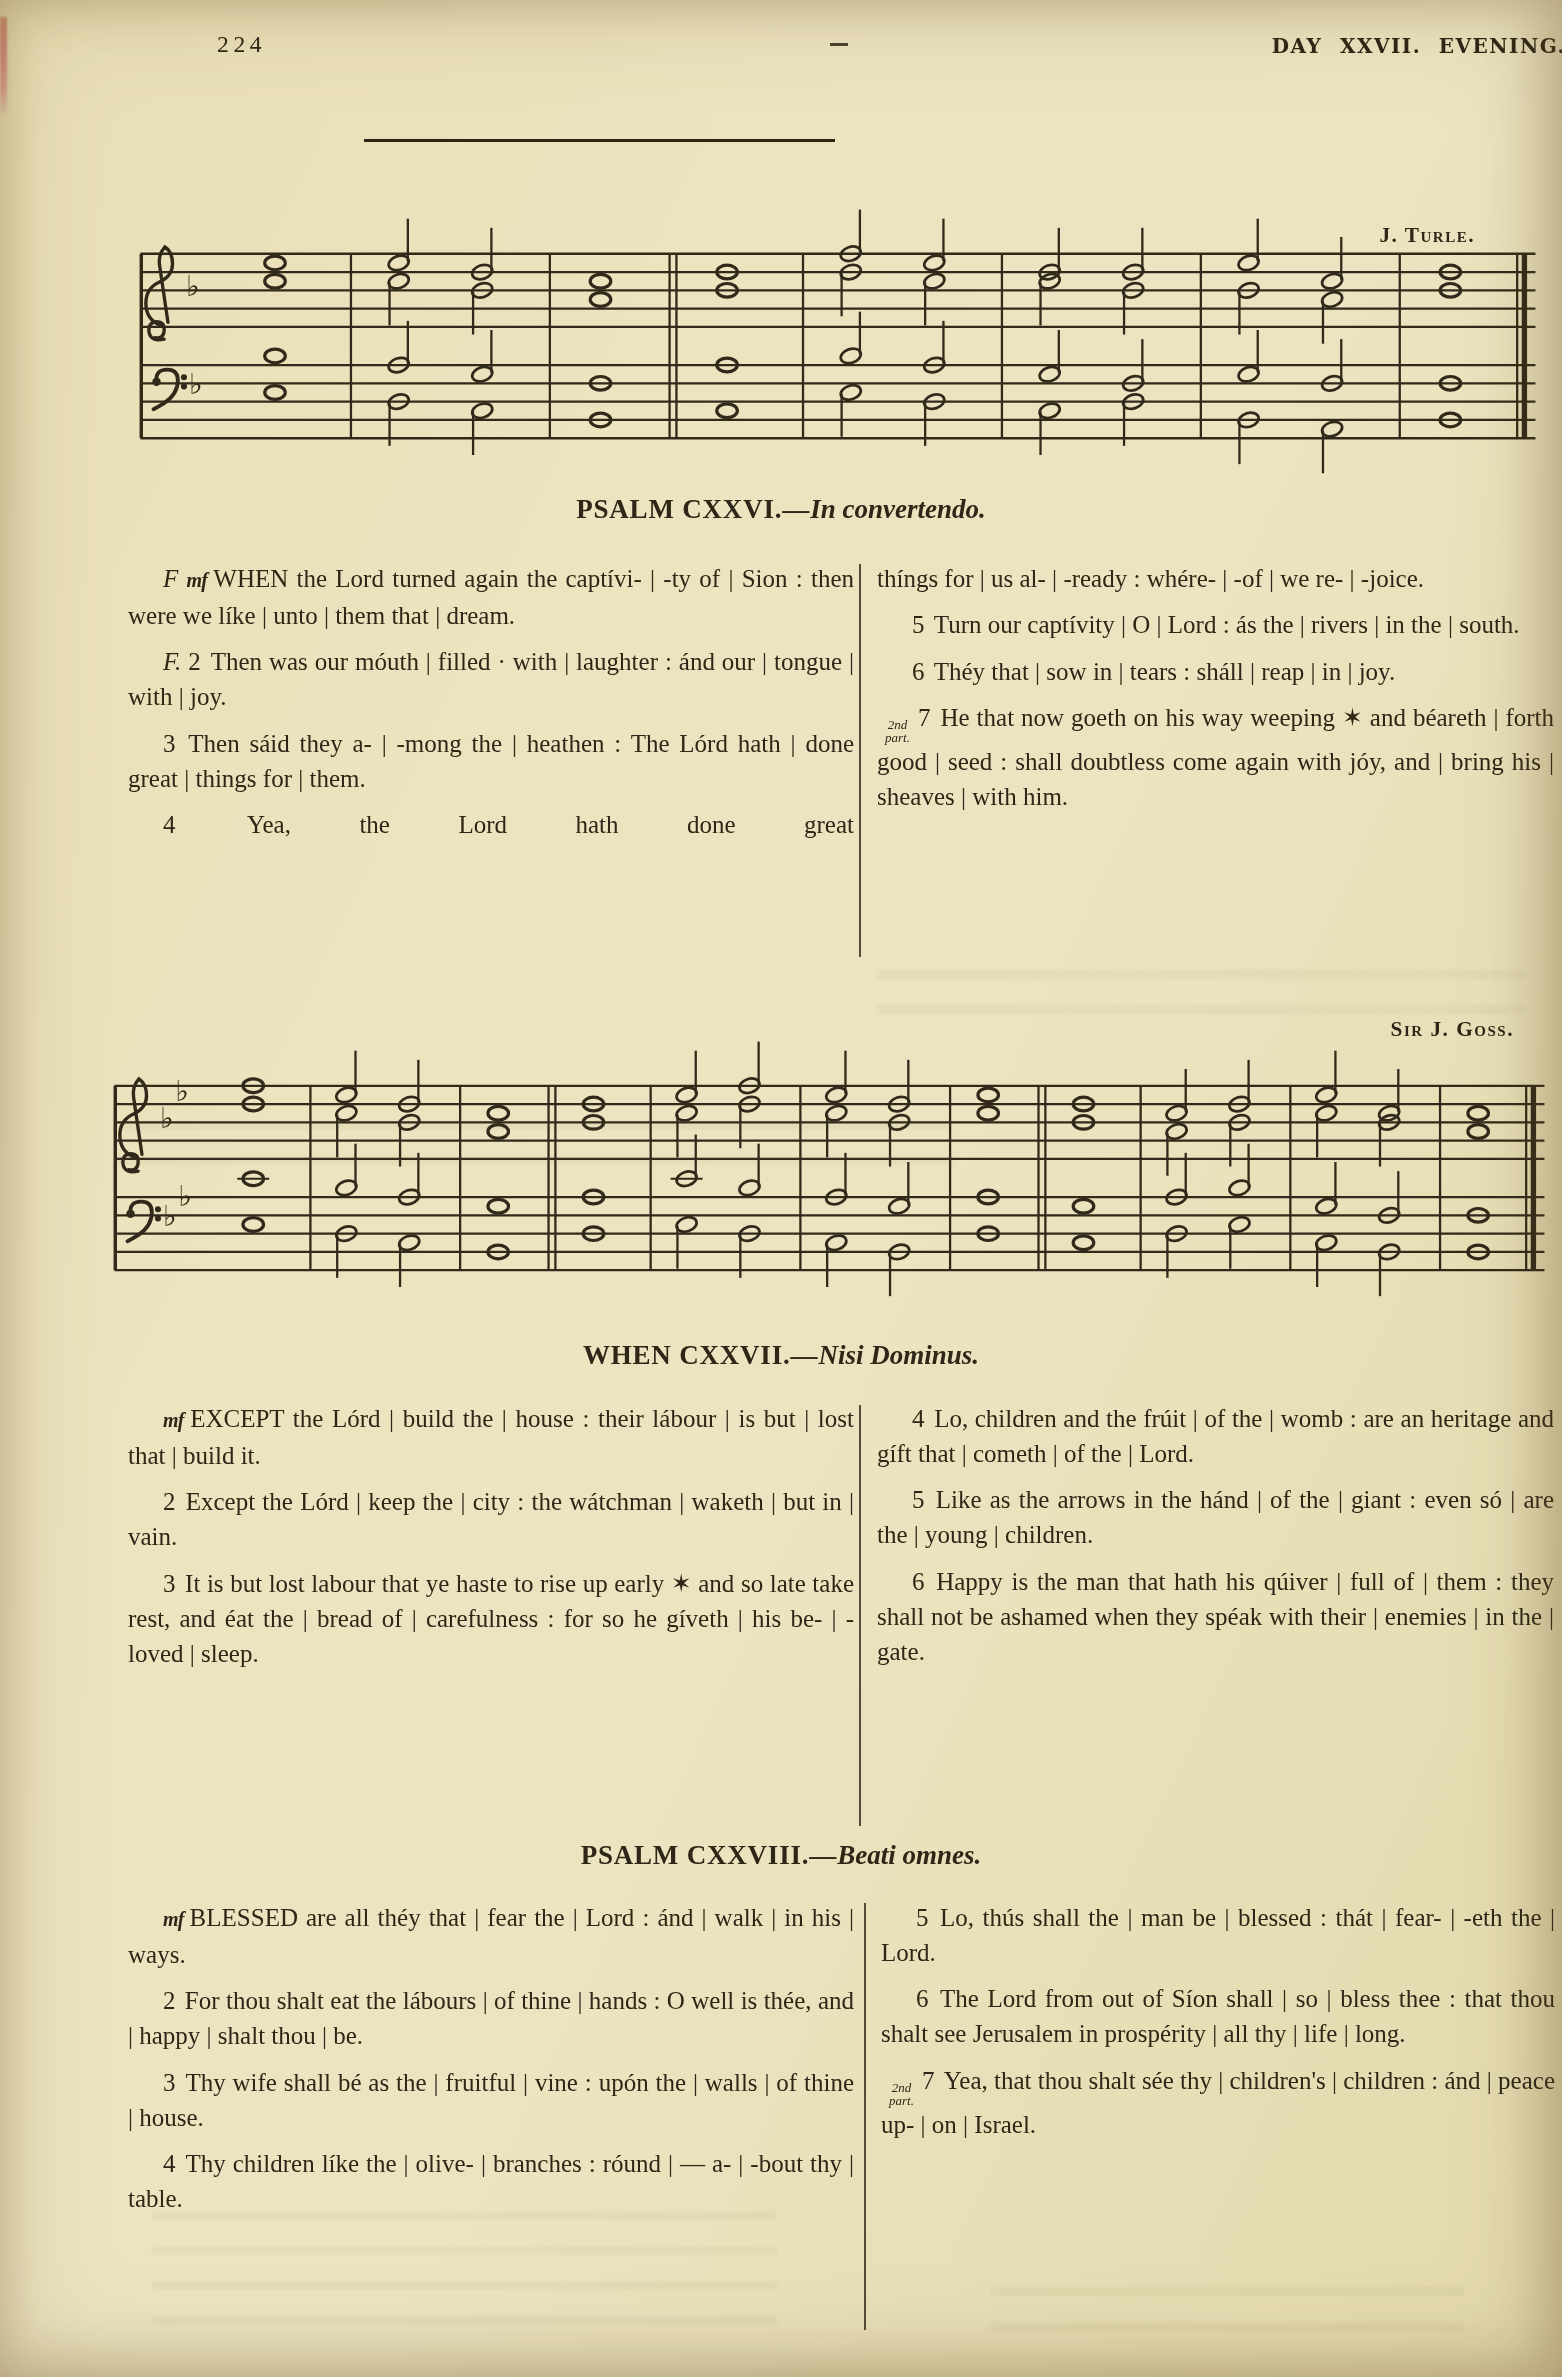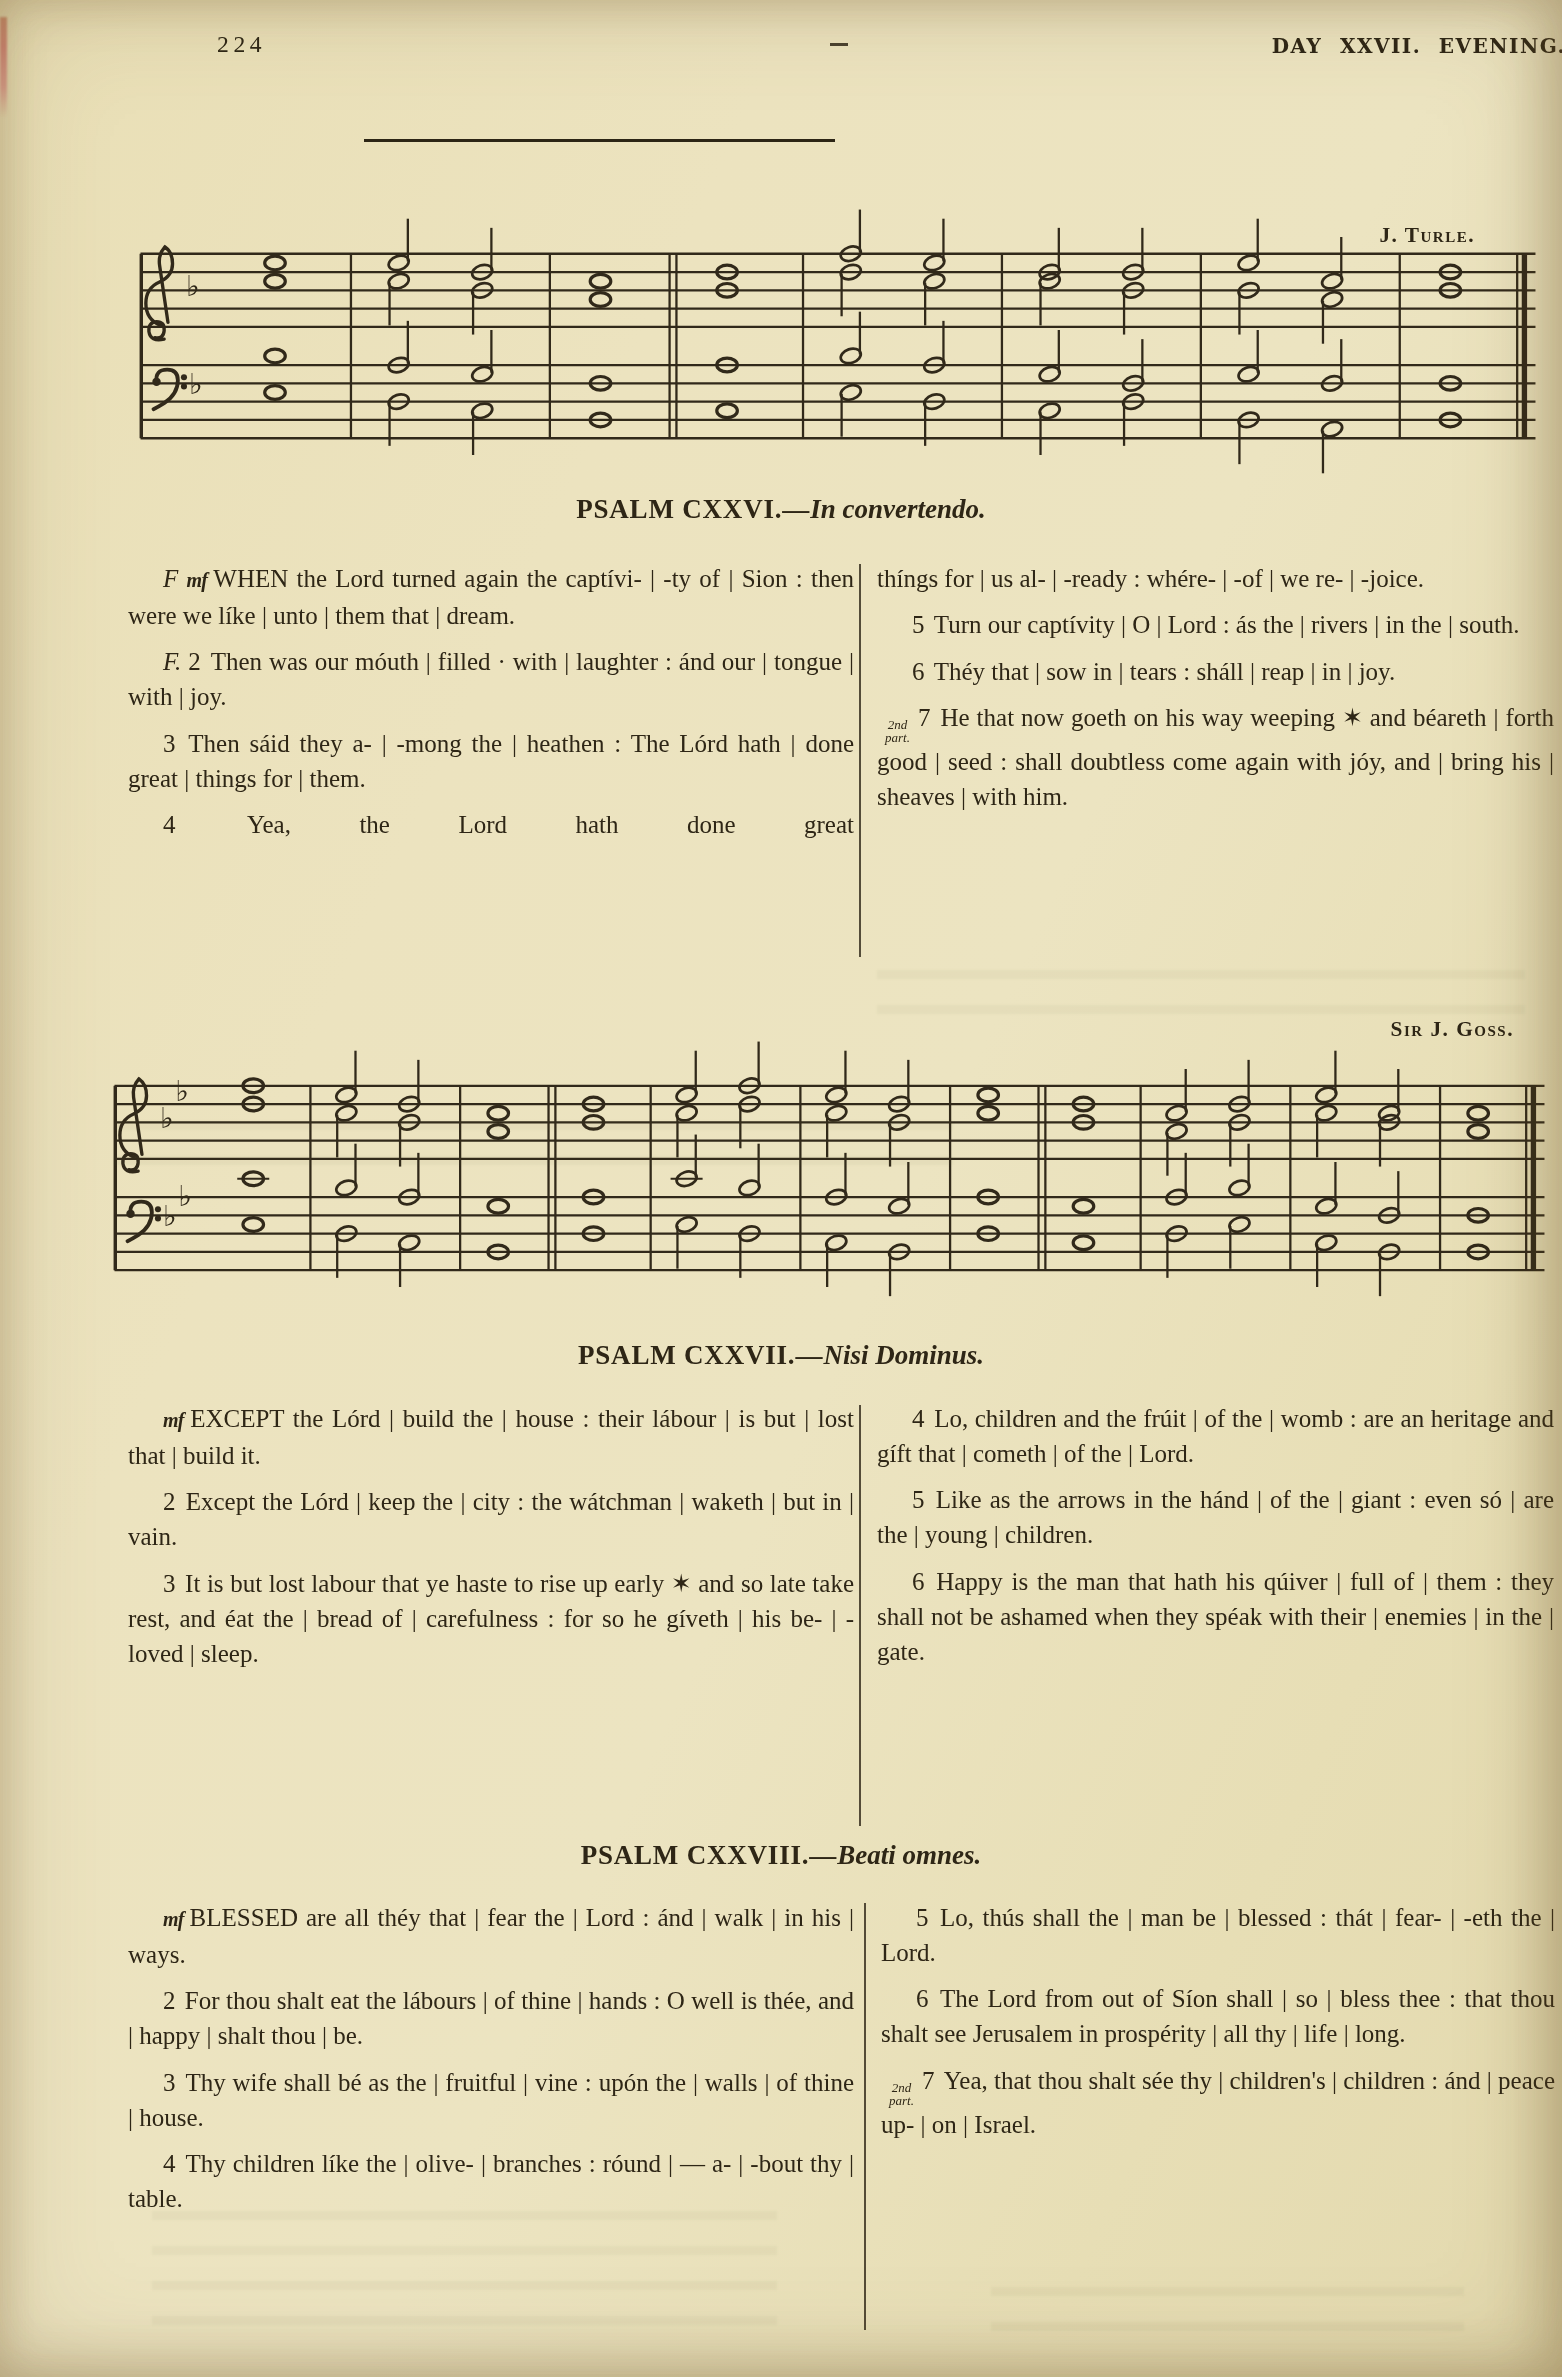--- a/index.html
+++ b/index.html
@@ -337,21 +337,21 @@
       <line x1="1741.010309278351" y1="44" x2="1741.010309278351" y2="286" stroke="#31291a" stroke-width="3"></line>
       <ellipse cx="1791.0061855670108" cy="104" rx="13.5" ry="9" fill="none" stroke="#31291a" stroke-width="4.2"></ellipse>
       <ellipse cx="1791.0061855670108" cy="80" rx="13.5" ry="9" fill="none" stroke="#31291a" stroke-width="4.2"></ellipse>
       <ellipse cx="1791.0061855670108" cy="262" rx="13.5" ry="9" fill="none" stroke="#31291a" stroke-width="4.2"></ellipse>
       <ellipse cx="1791.0061855670108" cy="214" rx="13.5" ry="9" fill="none" stroke="#31291a" stroke-width="4.2"></ellipse>
       <line x1="1854.0000000000007" y1="44" x2="1854.0000000000007" y2="286" stroke="#31291a" stroke-width="3"></line>
       <rect x="1860.0000000000007" y="44" width="7" height="242" fill="#31291a"></rect>
     </svg>
 
   <div class="psalm-heading h127">
-    <span class="pname">PSALM CXXVII.</span><span class="psep">—</span><span class="platin">Nisi Dominus.</span>
+    <span class="pname">WHEN CXXVII.</span><span class="psep">—</span><span class="platin">Nisi Dominus.</span>
   </div>
   <div class="col" id="p127L" style="left:128px;top:1401px;width:726px">
       <p class="verse"><span class="lead-mf">mf </span><span>EXCEPT the Lórd | build the | house : their lábour | is but | lost that | build it.</span></p>
       <p class="verse"><span class="vnum">2 </span><span>Except the Lórd | keep the | city : the wátchman | waketh | but in | vain.</span></p>
       <p class="verse"><span class="vnum">3 </span><span>It is but lost labour that ye haste to rise up early ✶ and so late take rest, and éat the | bread of | carefulness : for so he gíveth | his be- | -loved | sleep.</span></p>
     </div>
   <div class="divider" style="left:859px;top:1405px;height:421px"></div>
   <div class="col" id="p127R" style="left:877px;top:1401px;width:677px">
       <p class="verse"><span class="vnum">4 </span><span>Lo, children and the frúit | of the | womb : are an heritage and gíft that | cometh | of the | Lord.</span></p>
       <p class="verse"><span class="vnum">5 </span><span>Like as the arrows in the hánd | of the | giant : even só | are the | young | children.</span></p>

